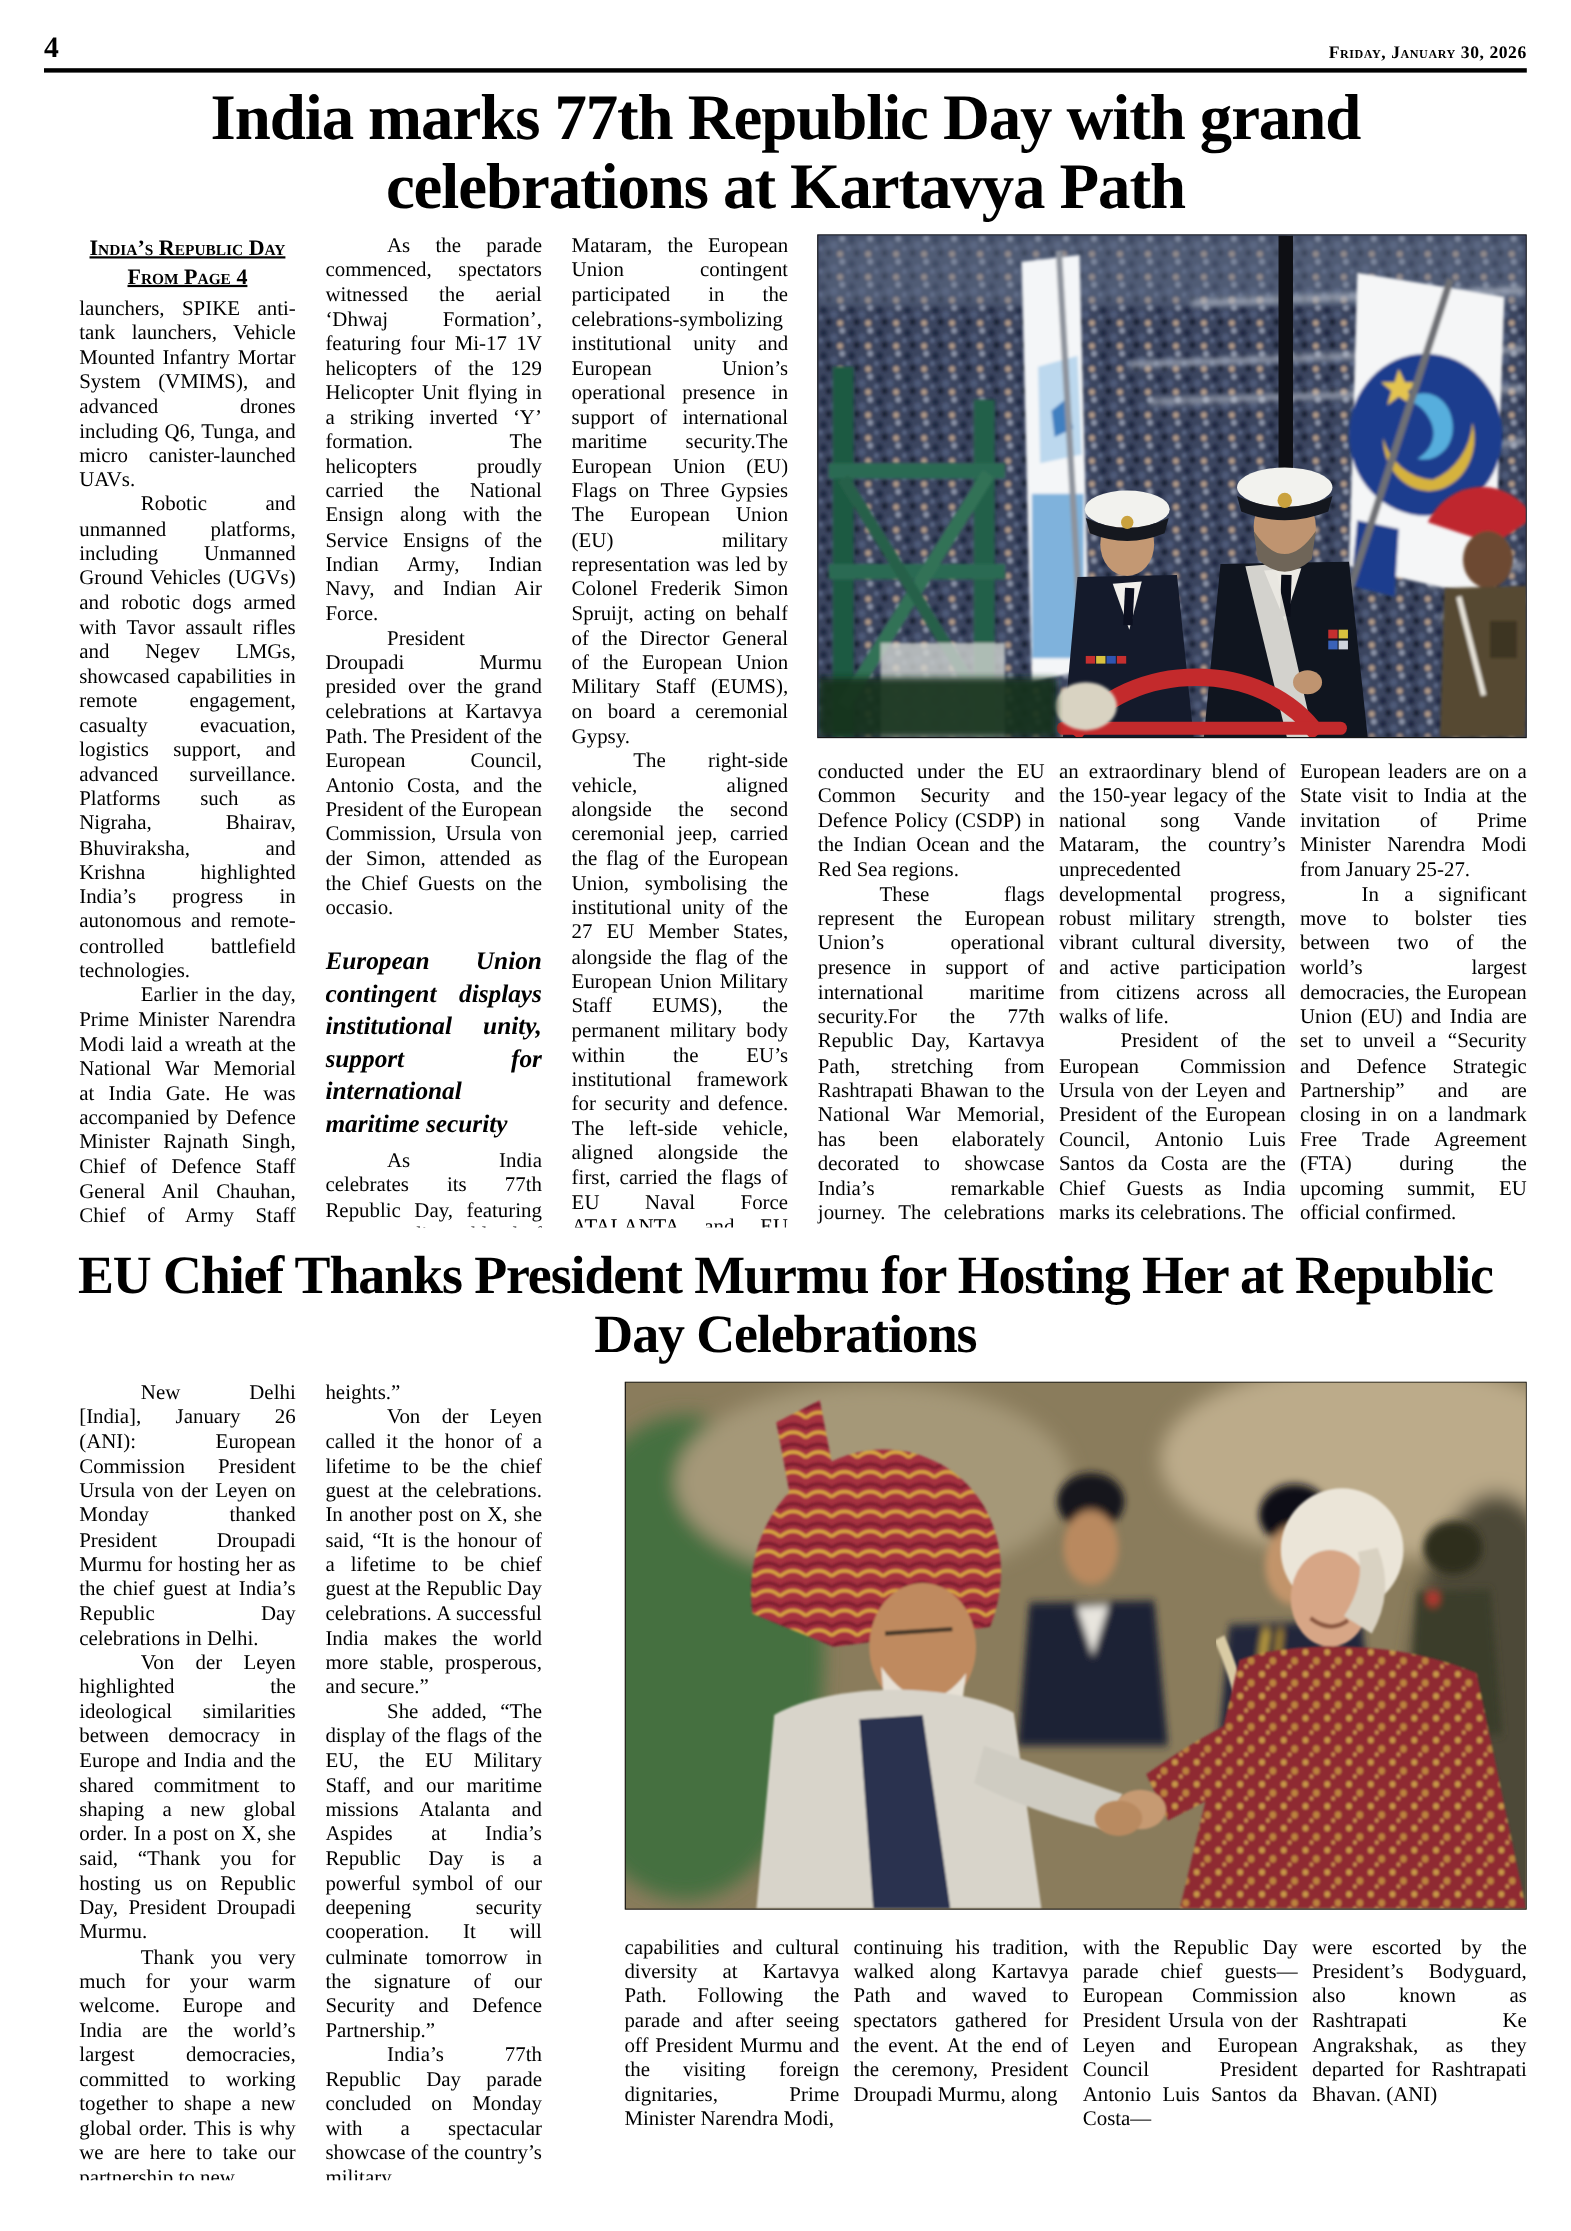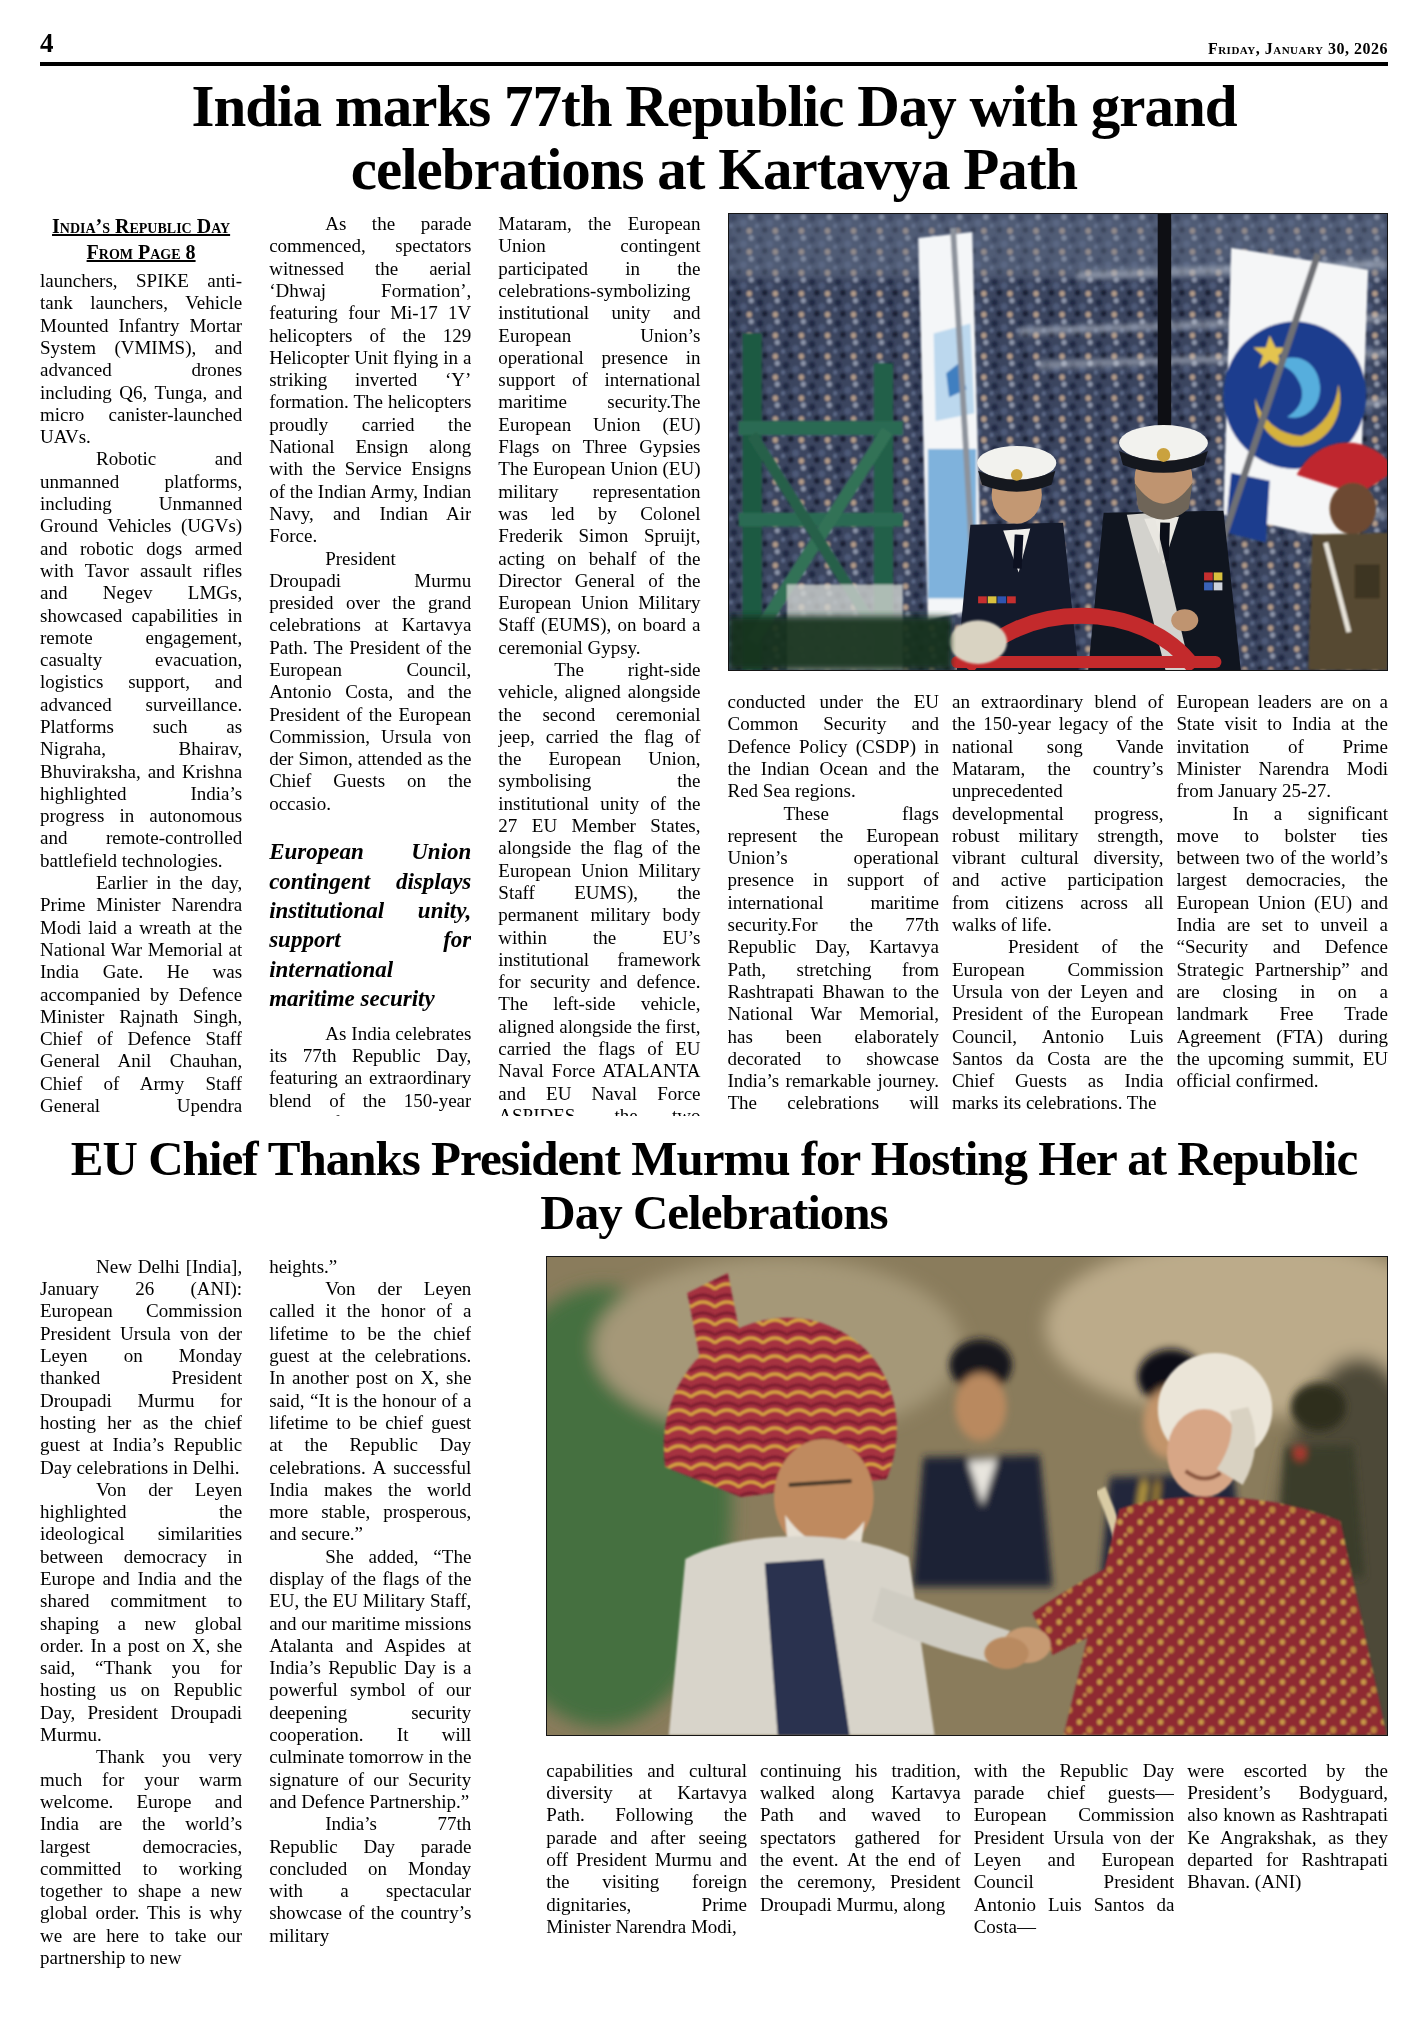--- a/index.html
+++ b/index.html
@@ -12,21 +12,21 @@
             padding-bottom:5px;border-bottom:4px solid #000;}
   .pagenum{font-size:27px;font-weight:bold;line-height:1;}
   .pagedate{font-size:16px;font-weight:bold;font-variant:small-caps;letter-spacing:.5px;line-height:1;}
 
   
   .headline{font-weight:bold;text-align:center;letter-spacing:-1px;margin:0;}
   .headline.h-a1{font-size:59px;line-height:1.06;margin:9px 0 13px;}
   .headline.h-a2{font-size:49px;line-height:1.1;margin:16px 0 16px;}
 
   
-  .cols6{display:grid;grid-template-columns:repeat(6,1fr);column-gap:27px;}
+  .cols6{display:grid;grid-template-columns:repeat(6,1fr);column-gap:27px;margin-left:32px;}
   .a1-body{height:903px;overflow:hidden;}
   .a2-body{height:726px;overflow:hidden;}
   .col{overflow:hidden;}
   .col p{margin:0;font-size:19px;line-height:22.3px;text-align:justify;}
   p.ind{text-indent:56px;}
   .kicker{text-align:center;font-weight:bold;font-variant:small-caps;font-size:20px;
           line-height:1.3;margin:0 0 5px;}
   .kicker span{text-decoration:underline;}
   .subhead{font-weight:bold;font-style:italic;font-size:23px;line-height:1.28;
            margin:22px 0 9px;text-align:justify;}
@@ -50,21 +50,21 @@
     <span class="pagedate">Friday, January 30, 2026</span>
   </div>
 
   <h1 class="headline h-a1">India marks 77th Republic Day with grand celebrations at Kartavya Path</h1>
 
   <div class="cols6 a1-body">
 
     <div class="col">
       <div class="kicker">
         <span>India’s Republic Day</span><br>
-        <span>From Page 8</span>
+        <span>From Page 4</span>
       </div>
       <p>launchers, SPIKE anti-tank launchers, Vehicle Mounted Infantry Mortar System (VMIMS), and advanced drones including Q6, Tunga, and micro canister-launched UAVs.</p>
       <p class="ind">Robotic and unmanned platforms, including Unmanned Ground Vehicles (UGVs) and robotic dogs armed with Tavor assault rifles and Negev LMGs, showcased capabilities in remote engagement, casualty evacuation, logistics support, and advanced surveillance. Platforms such as Nigraha, Bhairav, Bhuviraksha, and Krishna highlighted India’s progress in autonomous and remote-controlled battlefield technologies.</p>
       <p class="ind">Earlier in the day, Prime Minister Narendra Modi laid a wreath at the National War Memorial at India Gate. He was accompanied by Defence Minister Rajnath Singh, Chief of Defence Staff General Anil Chauhan, Chief of Army Staff General Upendra Dwivedi, Chief of Air Staff Air Chief Marshal</p>
     </div>
 
     <div class="col">
       <p class="ind">As the parade commenced, spectators witnessed the aerial ‘Dhwaj Formation’, featuring four Mi-17 1V helicopters of the 129 Helicopter Unit flying in a striking inverted ‘Y’ formation. The helicopters proudly carried the National Ensign along with the Service Ensigns of the Indian Army, Indian Navy, and Indian Air Force.</p>
       <p class="ind">President Droupadi Murmu presided over the grand celebrations at Kartavya Path. The President of the European Council, Antonio Costa, and the President of the European Commission, Ursula von der Simon, attended as the Chief Guests on the occasio.</p>
       <div class="subhead">European Union contingent displays institutional unity, support for international maritime security</div>

